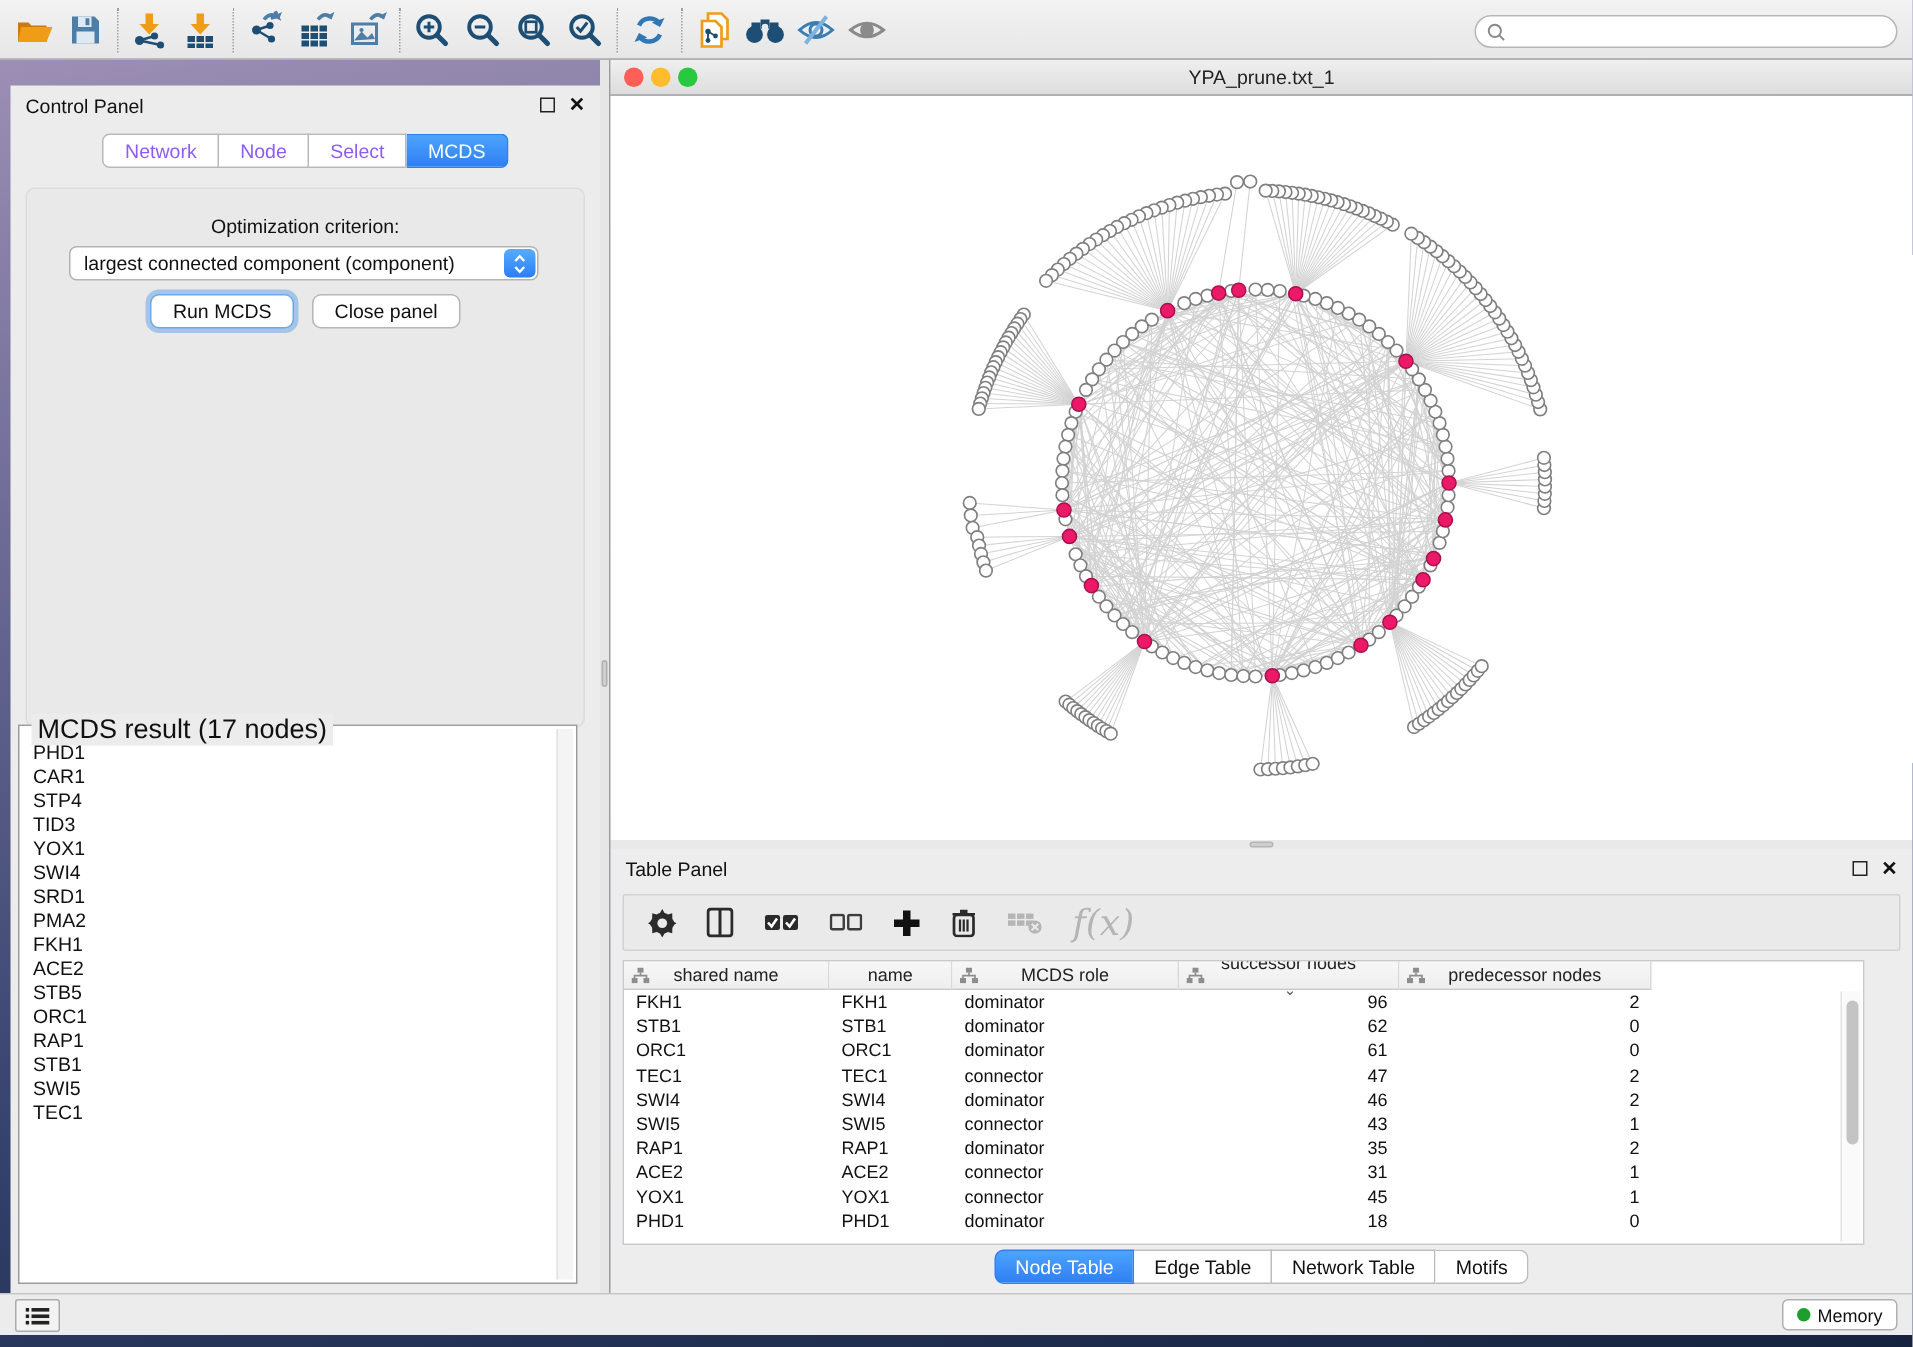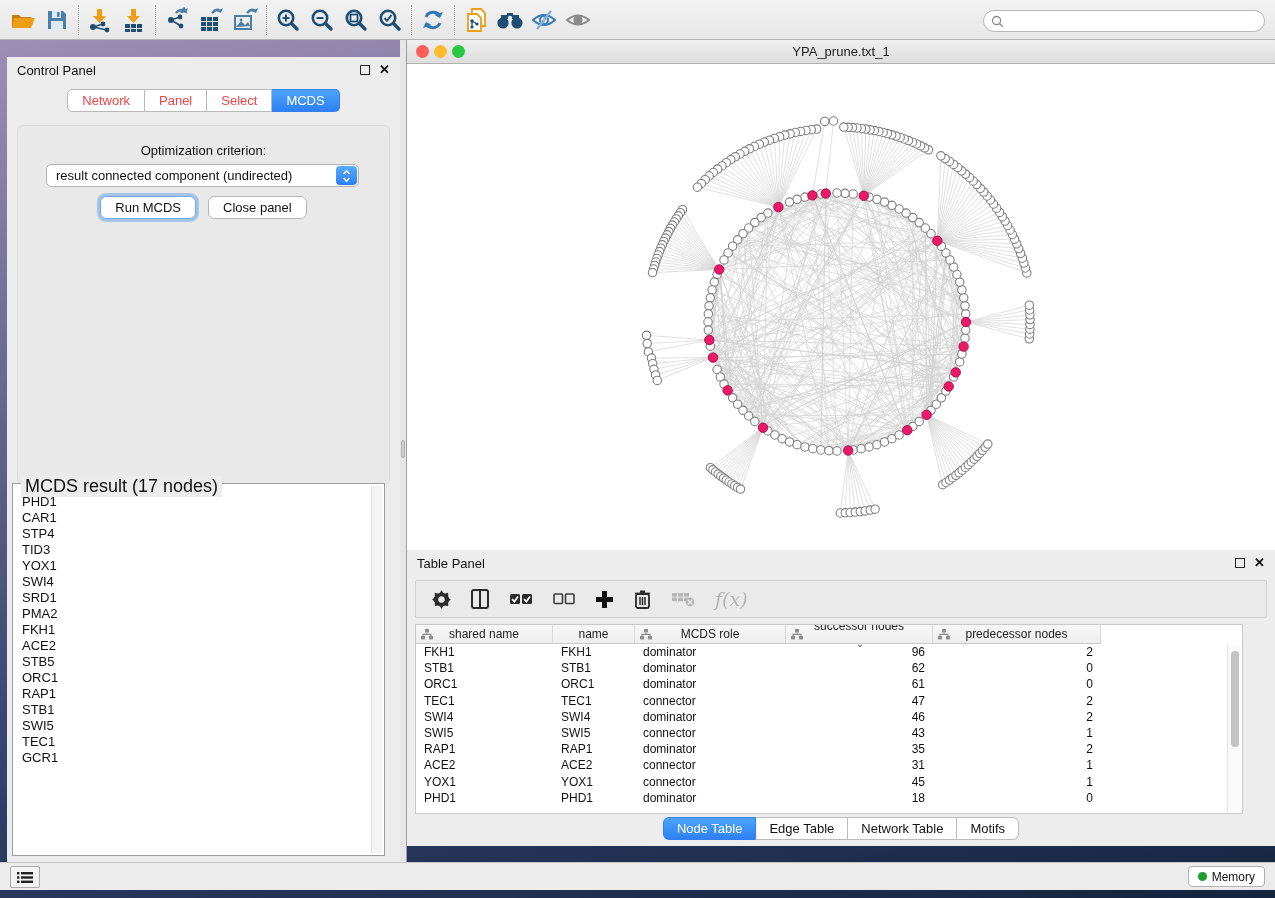--- a/index.html
+++ b/index.html
@@ -24,21 +24,21 @@
   
   .control-panel { position:absolute; left:7px; top:57px; width:393px; height:822px;
     background:#ececec; }
   .panel-head { height:26px; display:flex; align-items:center; padding:0 10px; }
   .panel-title { font-size:13px; color:#111; }
   .panel-head-icons { margin-left:auto; display:flex; align-items:center; gap:9px; }
   .float-ico { width:10px; height:10px; border:1.5px solid #222; background:transparent; }
   .close-ico { font-size:13px; font-weight:bold; color:#111; line-height:10px; }
 
   .cp-tabs { display:flex; justify-content:center; margin-top:6px; }
-  .cp-tab { font-size:13px; color:#ef4444; background:#fff; border:1px solid #b9b9b9;
+  .cp-tab { font-size:13px; color:#8b5cf6; background:#fff; border:1px solid #b9b9b9;
     border-left:none; padding:3px 14px; line-height:15px; }
   .cp-tab:first-child { border-left:1px solid #b9b9b9; border-radius:5px 0 0 5px; }
   .cp-tab:last-child { border-radius:0 5px 5px 0; }
   .cp-tab.active { background:linear-gradient(#4da4fd,#2e80f3); border-color:#2e80f3; color:#fff; }
 
   .cp-content { position:absolute; left:10px; top:56px; width:373px; height:360px;
     background:#e9e9e9; border:1px solid #dcdcdc; border-radius:6px;margin-top:12px; }
   .opt-label { text-align:center; font-size:13px; margin-top:17px; color:#111; }
   .cp-select { position:absolute; left:28px; top:38px; width:313px; height:23px;
     background:#fff; border:1px solid #b3b3b3; border-radius:5px;
@@ -81,27 +81,27 @@
   .net-title { font-size:13px; color:#222; }
   .net-canvas { width:868px; height:496px; background:#fff; }
 
   
   .h-splitter { position:absolute; left:407px; top:560px; width:868px; height:6px;
     background:#e9e9e9; }
   .h-splitter .grip { position:absolute; left:50%; top:1px; width:16px; height:4px;
     margin-left:-8px; background:#cfcfcf; border:1px solid #b5b5b5; border-radius:2px; }
 
   
-  .table-panel { position:absolute; left:407px; top:550px; width:868px; height:296px;
+  .table-panel { position:absolute; left:407px; top:566px; width:868px; height:296px;
     background:#ededed; }
   .tp-toolbar { position:absolute; left:8px; top:30px; width:852px; height:38px;
     background:#eaeaea; border:1px solid #d2d2d2; border-radius:2px;
     display:flex; align-items:center; gap:20px; padding-left:16px; }
   .tp-ico { display:flex; align-items:center; justify-content:center; }
-  .fx-label { font-size:19px; font-style:italic; color:#b5b5b5;
+  .fx-label { font-size:24px; font-style:italic; color:#b5b5b5;
     font-family:"DejaVu Serif", serif; }
 
   .tp-table { position:absolute; left:8px; top:74px; width:828px; height:190px;
     background:#fff; border:1px solid #c9c9c9; overflow:hidden; }
   .thead { display:flex; height:19px; }
   .th { background:linear-gradient(#f7f7f7,#eeeeee); border-right:1px solid #d9d9d9;
     border-bottom:1px solid #c9c9c9; font-size:12px; color:#222;
     display:flex; align-items:center; justify-content:center; gap:5px; position:relative; }
   .th .hier { position:absolute; left:5px; }
   .th .sortchev { margin-left:2px; color:#555; font-size:10px; }
@@ -302,29 +302,29 @@
 <div class="control-panel">
   <div class="panel-head">
     <span class="panel-title">Control Panel</span>
     <span class="panel-head-icons">
       <span class="float-ico"></span>
       <span class="close-ico">✕</span>
     </span>
   </div>
   <div class="cp-tabs" id="cp-tabs">
       <span class="cp-tab">Network</span>
-      <span class="cp-tab">Panel</span>
+      <span class="cp-tab">Node</span>
       <span class="cp-tab">Select</span>
       <span class="cp-tab active">MCDS</span>
     </div>
 
   <div class="cp-content">
     <div class="opt-label">Optimization criterion:</div>
     <div class="cp-select">
-      <span>result connected component (undirected)</span>
+      <span>largest connected component (component)</span>
       <span class="stepper">
         <svg width="9" height="14" viewBox="0 0 9 14">
           <polyline points="1.5,5 4.5,1.8 7.5,5" fill="none" stroke="#fff" stroke-width="1.6"></polyline>
           <polyline points="1.5,9 4.5,12.2 7.5,9" fill="none" stroke="#fff" stroke-width="1.6"></polyline>
         </svg>
       </span>
     </div>
     <div class="cp-buttons">
       <button class="cp-btn focused">Run MCDS</button>
       <button class="cp-btn">Close panel</button>
@@ -343,21 +343,20 @@
         <div class="result-item">SRD1</div>
         <div class="result-item">PMA2</div>
         <div class="result-item">FKH1</div>
         <div class="result-item">ACE2</div>
         <div class="result-item">STB5</div>
         <div class="result-item">ORC1</div>
         <div class="result-item">RAP1</div>
         <div class="result-item">STB1</div>
         <div class="result-item">SWI5</div>
         <div class="result-item">TEC1</div>
-        <div class="result-item">GCR1</div>
       </div>
     <div class="result-scroll"></div>
   </div>
 </div>
 
 <div class="v-splitter">
   <div class="grip"></div>
 </div>
 
 <div class="net-window">

